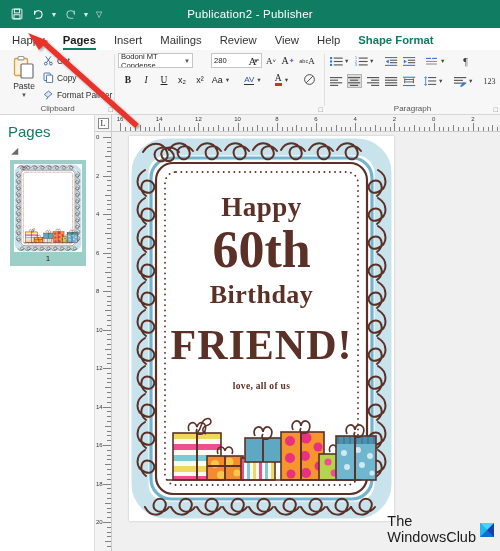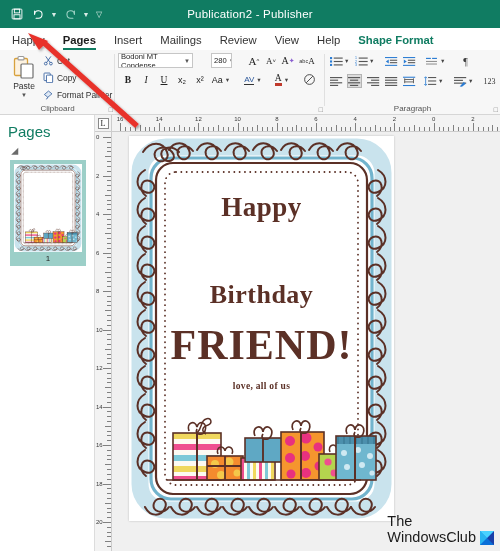--- a/index.html
+++ b/index.html
@@ -185,21 +185,21 @@
   .t-friend  { top: 185px; font-size: 42px; font-weight: bold; letter-spacing: 1px;}
   .t-love    { top: 245px; font-size: 9.5px; font-weight: bold; letter-spacing: .3px;}
 
   
   .annot { position: absolute; left: 0; top: 0; width: 500px; height: 551px;
            pointer-events: none; }
 
   
   .wm {
     position: absolute; right: 6px; bottom: 6px;
-    display: flex; align-items: flex-end; gap: 4px;
+    display: flex; align-items: center; gap: 4px;
   }
   .wm-text { font-size: 14.5px; color: #1b1b1b; line-height: 16px; }
   .wm-logo { width: 14px; height: 14px; margin-top: 2px; }
 </style>
 </head>
 <body>
 
 <div id="app">
 
   <div class="titlebar">
@@ -285,21 +285,21 @@
       <div class="grp-label">Clipboard</div>
       <div class="dlg">□</div>
       <div class="grp-sep" style="left:114px;"></div>
     </div>
 
     <div class="grp" style="left:115px; width:210px;">
       <div class="fbox" style="left:3px; top:3px; width:75px;">
         <span>Bodoni MT Condense</span>
         <span class="cv">▼</span>
       </div>
-      <div class="fbox" style="left:96px; top:3px; width:21px;">
+      <div class="fbox" style="left:96px; top:3px; width:51px;">
         <span>280</span>
         <span class="cv">▼</span>
       </div>
 
       <div class="ficon" style="left:131px; top:3px; font-size:11px;">
         <span style="font-family:'Liberation Serif',serif;">A</span>
           <sup style="font-size:6px;">^</sup>
       </div>
       <div class="ficon" style="left:148px; top:3px; font-size:9px;">
         <span style="font-family:'Liberation Serif',serif;">A</span>
@@ -837,20 +837,21 @@
               <path d="M218,298 c-4,-9 7,-13 8,-4 c1,-9 12,-5 8,4 c-2,5 -12,4 -8,-2" fill="none" stroke="#5b3026" stroke-width="1.7"></path>
 
               <path d="M38,344 L232,344" stroke="#5b3026" stroke-width="1.6"></path>
             </g>
           </g>
         </defs>
         <use href="#cardArt"></use>
       </svg>
 
       <div class="card-txt t-happy">Happy</div>
+      <div class="card-txt t-num">60th</div>
       <div class="card-txt t-bday">Birthday</div>
       <div class="card-txt t-friend">FRIEND!</div>
       <div class="card-txt t-love">love, all of us</div>
     </div>
   </div>
 
   <svg class="annot">
     <defs>
       <filter id="ashadow" x="-40%" y="-40%" width="200%" height="200%">
         <feDropShadow dx="1.5" dy="1.5" stdDeviation="1.3" flood-color="#000" flood-opacity=".35"></feDropShadow>

